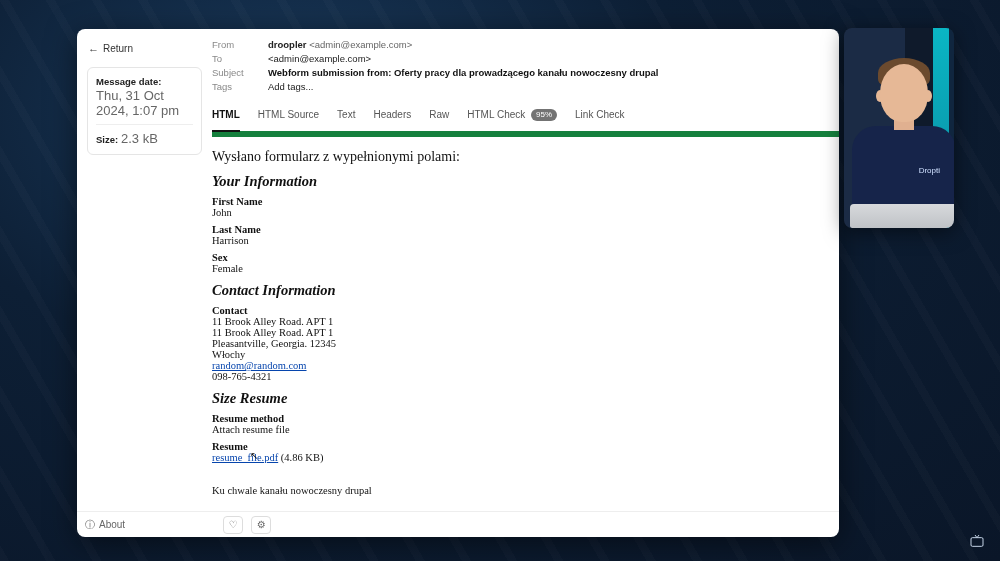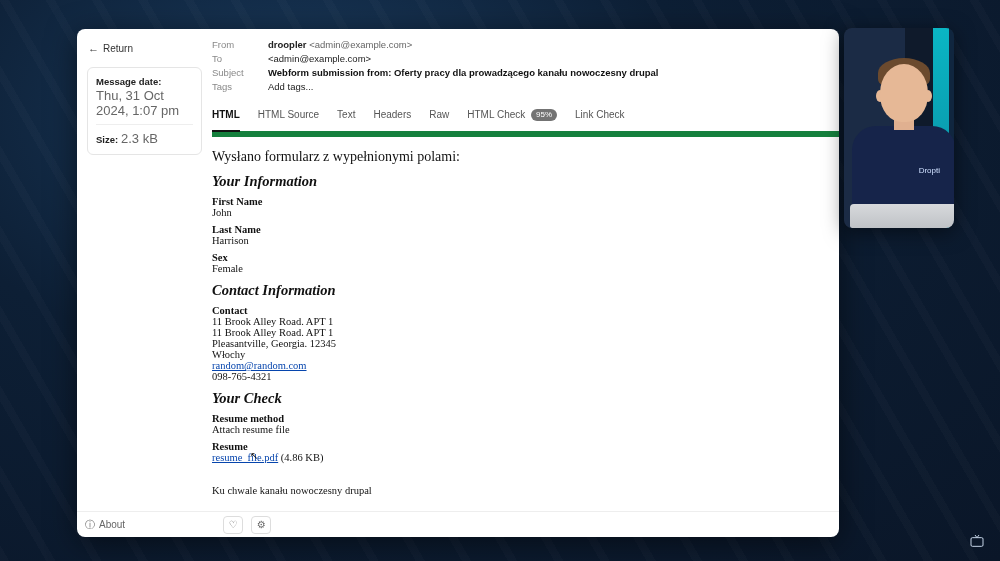--- a/index.html
+++ b/index.html
@@ -191,21 +191,21 @@
         <h2>Contact Information</h2>
 
         <div class="field-label">Contact</div>
         <div class="field-val">11 Brook Alley Road. APT 1</div>
         <div class="field-val">11 Brook Alley Road. APT 1</div>
         <div class="field-val">Pleasantville, Georgia. 12345</div>
         <div class="field-val">Włochy</div>
         <div class="field-val"><a href="#">random@random.com</a></div>
         <div class="field-val">098-765-4321</div>
 
-        <h2>Your Check</h2>
+        <h2>Size Resume</h2>
 
         <div class="field-label">Resume method</div>
         <div class="field-val">Attach resume file</div>
 
         <div class="field-label">Resume</div>
         <div class="field-val">
           <a href="#">resume_file.pdf</a>
           <span>(4.86 KB)</span>
         </div>
 

